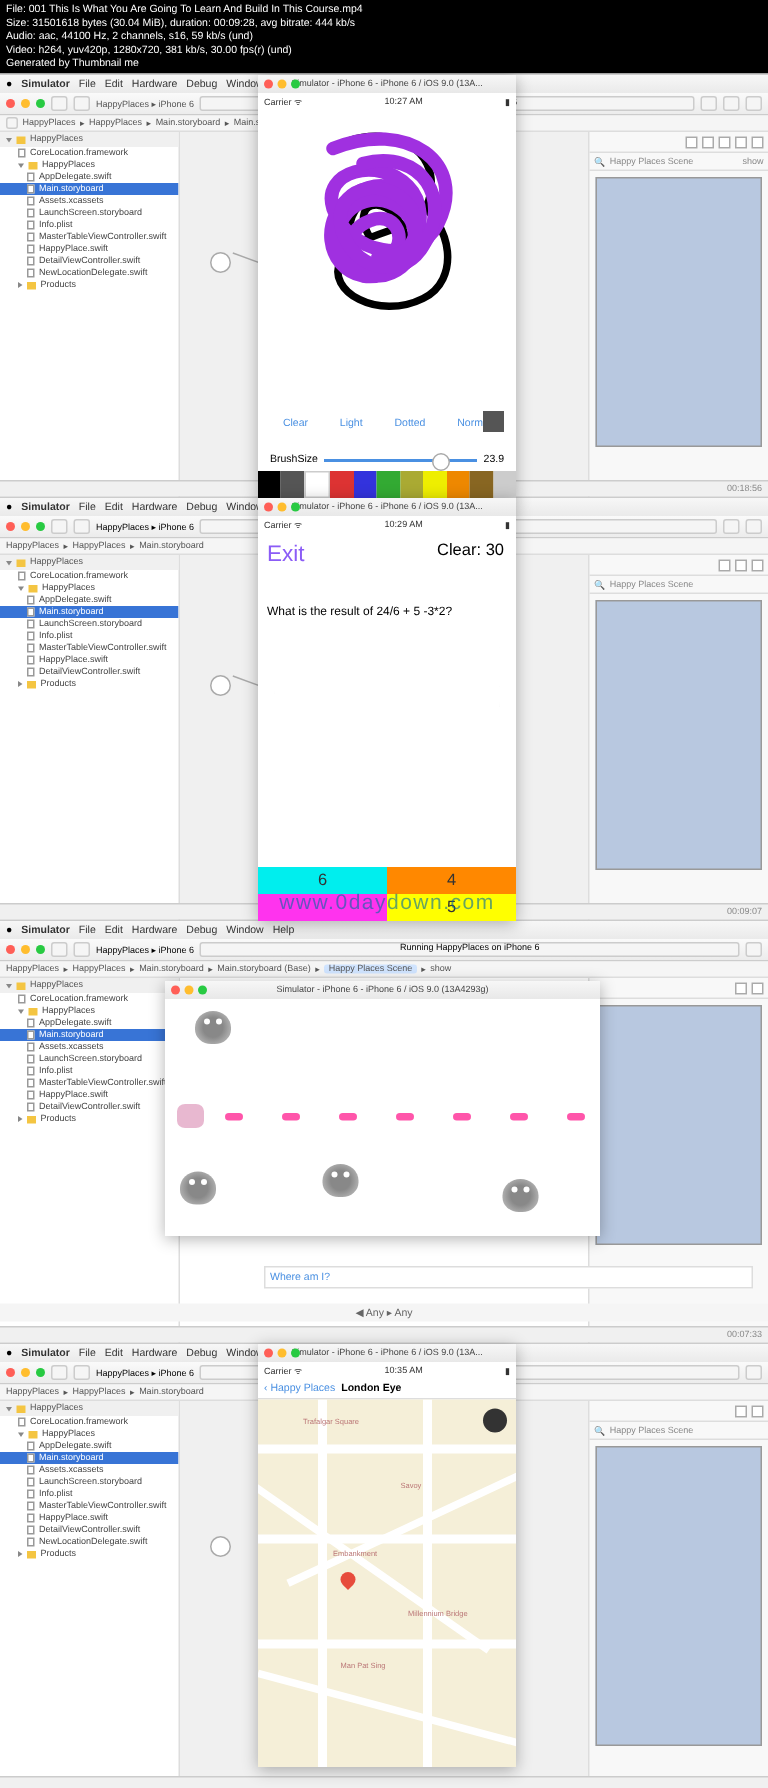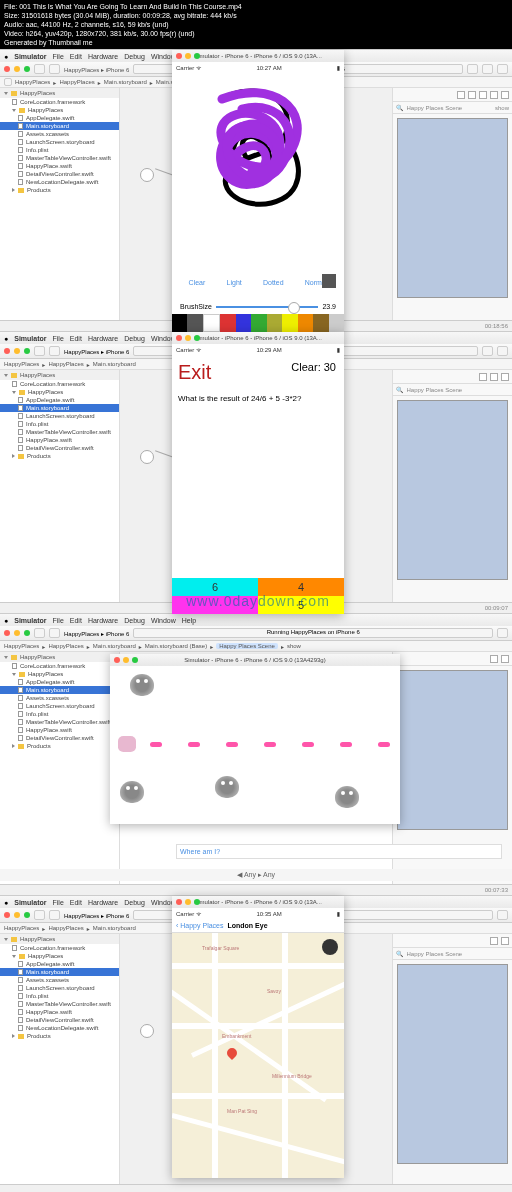--- a/index.html
+++ b/index.html
@@ -39,23 +39,23 @@
 .sim-body{height:259px;background:#fff;position:relative}
 .scribble{position:absolute;top:6px;left:20px;width:130px;height:160px}
 .opts{position:absolute;bottom:46px;left:0;right:0;display:flex;justify-content:space-around;font-size:7px;color:#4a90e2;padding:0 6px}
 .save-ico{width:14px;height:14px;background:#555;position:absolute;right:8px;bottom:44px}
 .brush{position:absolute;bottom:22px;left:8px;right:8px;display:flex;align-items:center;font-size:7px;gap:4px}
 .slider{flex:1;height:2px;background:#4a90e2;position:relative}
 .slider::after{content:"";position:absolute;right:18px;top:-4px;width:10px;height:10px;border-radius:50%;background:#fff;border:1px solid #aaa}
 .palette{position:absolute;bottom:0;left:0;right:0;height:18px;display:flex}
 .pc{flex:1}
 .sim2-body{height:259px;background:#fff;position:relative;padding:6px}
-.exit{font-size:20px;color:#b91c1c}
+.exit{font-size:15px;color:#8b5cf6}
 .score{position:absolute;right:8px;top:6px;font-size:11px}
-.q{font-size:8px;margin-top:10px}
+.q{font-size:8px;margin-top:24px}
 .nums-img{margin:10px auto;width:150px;height:110px;background:repeating-radial-gradient(circle at 30% 40%,#ddd,#fff 5px),repeating-radial-gradient(circle at 70% 60%,#ccc,#fff 6px);filter:contrast(1.4)}
 .answers{position:absolute;bottom:0;left:0;right:0}
 .arow{display:flex}
 .abtn{flex:1;height:18px;display:flex;align-items:center;justify-content:center;font-size:11px;color:#333}
 .watermark{position:absolute;bottom:5px;left:0;right:0;text-align:center;font-size:14px;color:#0369a1;opacity:.6;letter-spacing:1px}
 .sim3{position:absolute;left:110px;top:40px;width:290px;height:170px;background:#fff;box-shadow:0 2px 10px rgba(0,0,0,.3);z-index:5}
 .game{position:relative;height:158px;background:#fff}
 .enemy{position:absolute;width:24px;height:22px;background:radial-gradient(circle,#888 40%,#aaa 70%);border-radius:50% 50% 45% 45%}
 .enemy::before,.enemy::after{content:"";position:absolute;top:5px;width:4px;height:4px;background:#fff;border-radius:50%}
 .enemy::before{left:6px}.enemy::after{right:6px}

